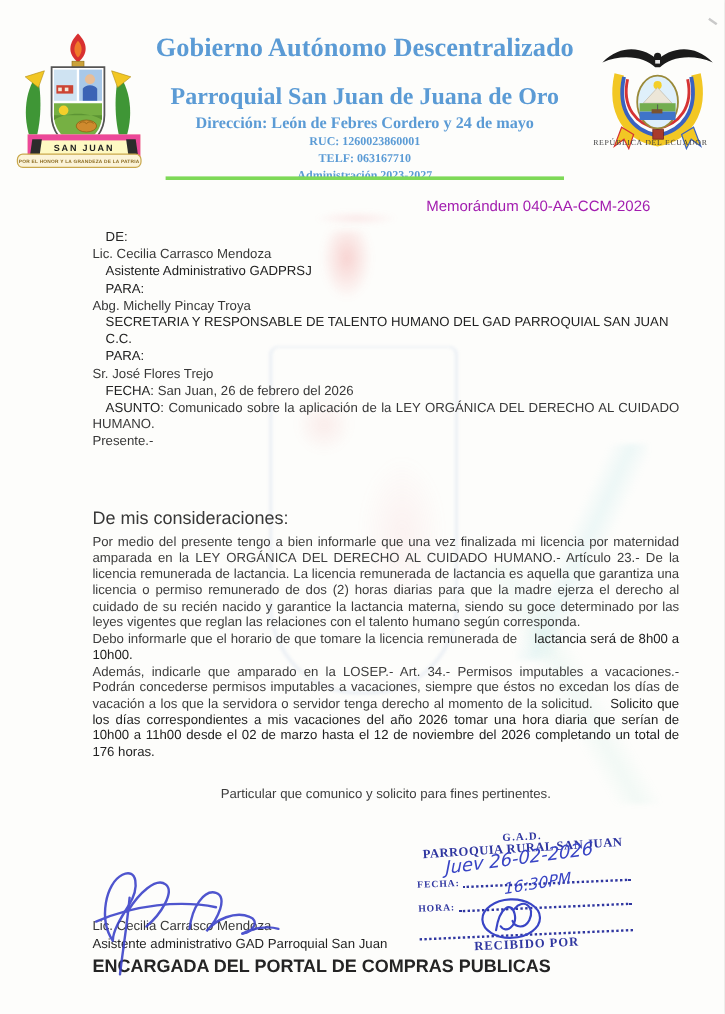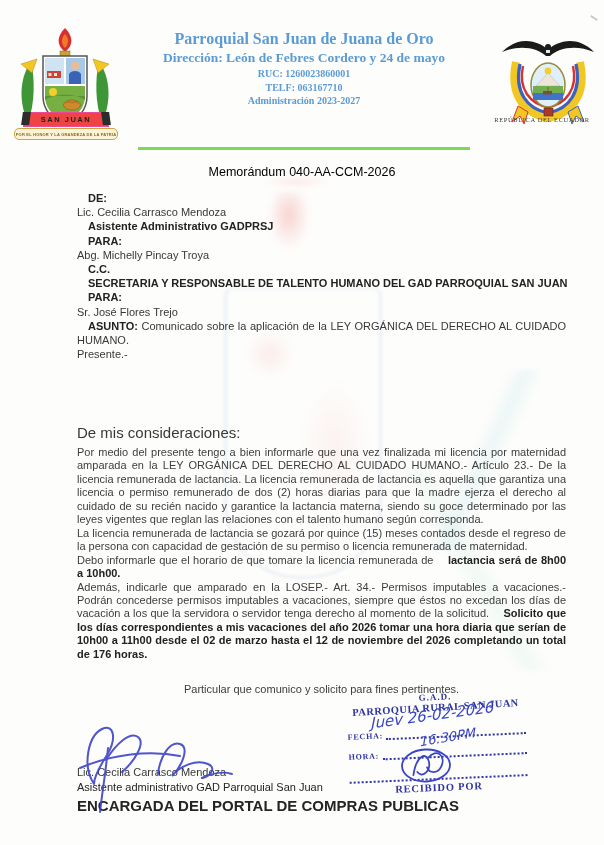--- a/index.html
+++ b/index.html
@@ -5,31 +5,31 @@
   html,body{margin:0;padding:0;background:#e9e9e9;}
   .page{
     position:relative;width:604px;height:845px;background:#fdfdfb;
     font-family:"Liberation Sans",sans-serif;color:#3f3f3f;overflow:hidden;
     box-shadow:0 0 4px rgba(0,0,0,.25);
   }
   
   .hdr-text{position:absolute;left:112px;top:28px;width:384px;text-align:center;
     font-family:"Liberation Serif",serif;color:#5b9bd5;font-weight:bold;line-height:1.08;}
   .hdr-l1{font-size:22px;}
-  .hdr-l2{font-size:16px;margin-top:2px;}
+  .hdr-l2{font-size:20px;margin-top:19px;}
   .hdr-l3{font-size:13.5px;margin-top:4px;}
   .hdr-l4,.hdr-l5,.hdr-l6{font-size:10px;margin-top:3px;}
   .green-rule{position:absolute;left:138px;top:147px;width:332px;height:3px;background:#7ed957;}
   .corner-artifact{position:absolute;left:590px;top:17px;width:8px;height:2px;background:#c9c9c9;transform:rotate(35deg);}
 
   
   .crest-left{position:absolute;left:14px;top:26px;width:102px;height:128px;}
   .crest-left svg{position:absolute;left:0;top:0;}
-  .banner{position:absolute;left:9px;top:86px;width:84px;height:13px;background:#ef4444;
-    border:1px solid #ec4899;display:flex;align-items:center;justify-content:center;
+  .banner{position:absolute;left:9px;top:86px;width:84px;height:13px;background:#fef9c3;
+    border:5px solid #ec4899;display:flex;align-items:center;justify-content:center;
     font-size:7.5px;font-weight:bold;letter-spacing:1.5px;color:#222;}
   .banner::before,.banner::after{content:"";position:absolute;top:-1px;width:8px;height:13px;background:#2c2c2c;}
   .banner::before{left:-2px;transform:skewX(-8deg);}
   .banner::after{right:-2px;transform:skewX(8deg);}
   .motto{position:absolute;left:0px;top:102px;width:102px;height:10px;background:#fbf3d8;
     border:1px solid #c9a84c;border-radius:5px;display:flex;align-items:center;justify-content:center;
     font-size:4px;letter-spacing:.2px;color:#8a6a20;white-space:nowrap;font-weight:bold;}
 
   
   .crest-right{position:absolute;left:494px;top:30px;width:108px;height:100px;}
@@ -41,25 +41,25 @@
   .wm-flame{left:268px;top:192px;width:42px;height:58px;background:radial-gradient(ellipse at 50% 40%,rgba(230,60,60,.22),rgba(230,60,60,0) 70%);filter:blur(3px);}
   .wm-shield{left:224px;top:288px;width:152px;height:286px;border:3px solid rgba(150,175,215,.16);
     border-top:2px solid rgba(150,175,215,.14);border-radius:8px 8px 75px 75px;filter:blur(1.5px);}
   .wm-fig{left:300px;top:380px;width:70px;height:130px;background:radial-gradient(ellipse,rgba(240,140,150,.10),rgba(240,140,150,0) 70%);filter:blur(4px);}
   .wm-red{left:246px;top:330px;width:48px;height:48px;background:radial-gradient(ellipse,rgba(225,90,90,.10),rgba(225,90,90,0) 70%);filter:blur(3px);}
   .wm-teal1{left:430px;top:370px;width:110px;height:180px;background:linear-gradient(115deg,rgba(120,205,215,0) 40%,rgba(120,205,215,.12) 50%,rgba(120,205,215,0) 60%);filter:blur(2px);}
   .wm-teal2{left:400px;top:470px;width:150px;height:200px;background:linear-gradient(60deg,rgba(130,210,190,0) 42%,rgba(130,210,190,.09) 50%,rgba(130,210,190,0) 58%);filter:blur(2px);}
   .wm-pink-title{left:262px;top:176px;width:70px;height:12px;background:radial-gradient(ellipse,rgba(240,130,140,.16),rgba(240,130,140,0) 70%);filter:blur(2px);}
 
   
-  .memo-title{position:absolute;left:62px;top:165px;width:480px;text-align:center;font-size:12.5px;color:#000000;}
+  .memo-title{position:absolute;left:62px;top:165px;width:480px;text-align:right;font-size:12.5px;color:#a21caf;}
   .meta{position:absolute;left:77px;top:191px;width:489px;font-size:11px;line-height:14.2px;color:#383838;}
   .meta .line{white-space:nowrap;}
   .meta .wrapline{white-space:normal;text-align:justify;}
-  .b{font-weight:bold;color:#222;padding-left:11px;}
+  .b{font-weight:normal;color:#222;padding-left:11px;}
   .salutation{position:absolute;left:77px;top:424px;font-size:15px;color:#383838;}
   .bodytext{position:absolute;left:77px;top:446px;width:489px;font-size:11px;line-height:13.45px;
     text-align:justify;color:#3d3d3d;}
   .bodytext .para{margin:0;}
   .closing{margin-top:22px;text-align:center;}
 
   
   .sig-name{position:absolute;left:77px;top:766px;font-size:11px;color:#383838;}
   .sig-title1{position:absolute;left:77px;top:781px;font-size:11px;font-weight:normal;color:#242424;white-space:nowrap;}
   .sig-title2{position:absolute;left:77px;top:797px;font-size:15px;font-weight:bold;color:#242424;white-space:nowrap;}
@@ -121,20 +121,21 @@
       <circle cx="39" cy="66" r="4" fill="#f4cf2a"></circle>
       <path d="M31,74 C41,67 61,67 71,74 L71,70 L31,70 Z" fill="#5c9434"></path>
       <ellipse cx="58" cy="79" rx="8.5" ry="5" fill="#cf8a2e" stroke="#8a5a10" stroke-width="0.6"></ellipse>
       <path d="M52,77 q3,-3 6,0 M58,77 q3,-3 6,0" stroke="#8a5a10" stroke-width="0.6" fill="none"></path>
     </svg>
     <div class="banner">SAN JUAN</div>
     <div class="motto">POR EL HONOR Y LA GRANDEZA DE LA PATRIA</div>
   </div>
 
   <div class="hdr-text">
+    <div class="hdr-l1">Gobierno Autónomo Descentralizado</div>
     <div class="hdr-l2">Parroquial San Juan de Juana de Oro</div>
     <div class="hdr-l3">Dirección: León de Febres Cordero y 24 de mayo</div>
     <div class="hdr-l4">RUC: 1260023860001</div>
     <div class="hdr-l5">TELF: 063167710</div>
     <div class="hdr-l6">Administración 2023-2027</div>
   </div>
   <div class="green-rule"></div>
 
   <div class="crest-right">
     <svg width="108" height="100" viewBox="0 0 108 100">
@@ -164,33 +165,33 @@
   <div class="crest-caption">REPÚBLICA DEL ECUADOR</div>
 
   <div class="memo-title">Memorándum 040-AA-CCM-2026</div>
 
   <div class="meta">
     <div class="line b">DE:</div>
     <div class="line">Lic. Cecilia Carrasco Mendoza</div>
     <div class="line b">Asistente Administrativo GADPRSJ</div>
     <div class="line b">PARA:</div>
     <div class="line">Abg. Michelly Pincay Troya</div>
+    <div class="line b">SECRETARIA Y RESPONSABLE DE TALENTO HUMANO DEL GAD PARROQUIAL SAN JUAN</div>
     <div class="line b">C.C.</div>
-    <div class="line b">SECRETARIA Y RESPONSABLE DE TALENTO HUMANO DEL GAD PARROQUIAL SAN JUAN</div>
     <div class="line b">PARA:</div>
     <div class="line">Sr. José Flores Trejo</div>
+    <div class="line"><span class="b">FECHA:</span><span> San Juan, 26 de febrero del 2026</span></div>
     <div class="wrapline"><span class="b">ASUNTO:</span><span> Comunicado sobre la aplicación de la LEY ORGÁNICA DEL DERECHO AL CUIDADO HUMANO.</span></div>
     <div class="line">Presente.-</div>
   </div>
 
   <div class="salutation">De mis consideraciones:</div>
 
   <div class="bodytext">
     <div class="para">Por medio del presente tengo a bien informarle que una vez finalizada mi licencia por maternidad amparada en la LEY ORGÁNICA DEL DERECHO AL CUIDADO HUMANO.- Artículo 23.- De la licencia remunerada de lactancia. La licencia remunerada de lactancia es aquella que garantiza una licencia o permiso remunerado de dos (2) horas diarias para que la madre ejerza el derecho al cuidado de su recién nacido y garantice la lactancia materna, siendo su goce determinado por las leyes vigentes que reglan las relaciones con el talento humano según corresponda.</div>
-    <div class="para">La licencia remunerada de lactancia se gozará por quince (15) meses contados desde el regreso de la persona con capacidad de gestación de su permiso o licencia remunerada de maternidad.</div>
     <div class="para"><span>Debo informarle que el horario de que tomare la licencia remunerada de </span><span class="b">lactancia será de 8h00 a 10h00.</span></div>
     <div class="para"><span>Además, indicarle que amparado en la LOSEP.- Art. 34.- Permisos imputables a vacaciones.- Podrán concederse permisos imputables a vacaciones, siempre que éstos no excedan los días de vacación a los que la servidora o servidor tenga derecho al momento de la solicitud. </span><span class="b">Solicito que los días correspondientes a mis vacaciones del año 2026 tomar una hora diaria que serían de 10h00 a 11h00 desde el 02 de marzo hasta el 12 de noviembre del 2026 completando un total de 176 horas.</span></div>
     <div class="closing">Particular que comunico y solicito para fines pertinentes.</div>
   </div>
 
   <svg class="sig-svg" width="175" height="92" viewBox="0 0 175 92">
     <g fill="none" stroke="#3c43c9" stroke-width="2" stroke-linecap="round" opacity="0.9">
       <path d="M24,62 C12,44 18,14 32,7 C44,1 47,17 37,33 C30,44 24,54 24,62"></path>
       <path d="M36,38 C46,22 60,9 68,15 C76,21 64,40 52,50"></path>
       <path d="M10,46 C42,32 80,28 110,34"></path>

